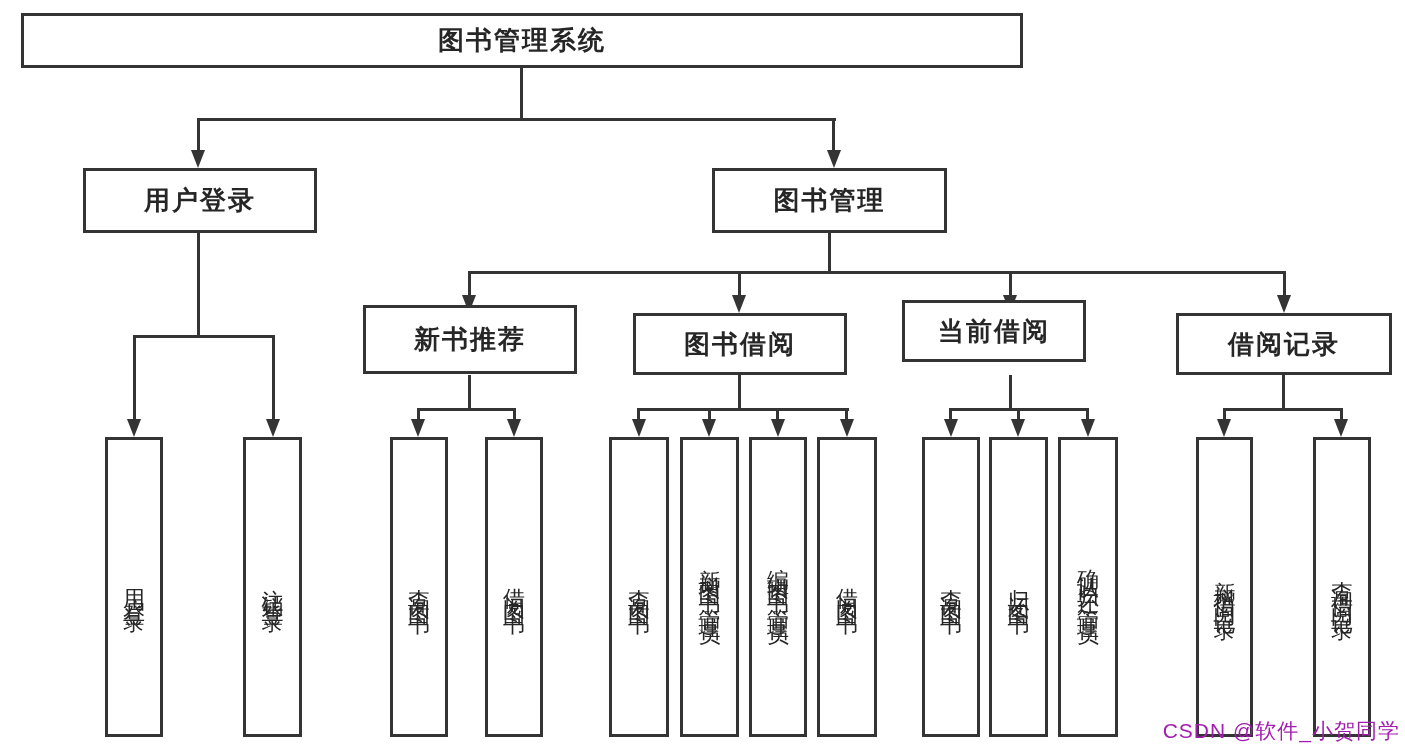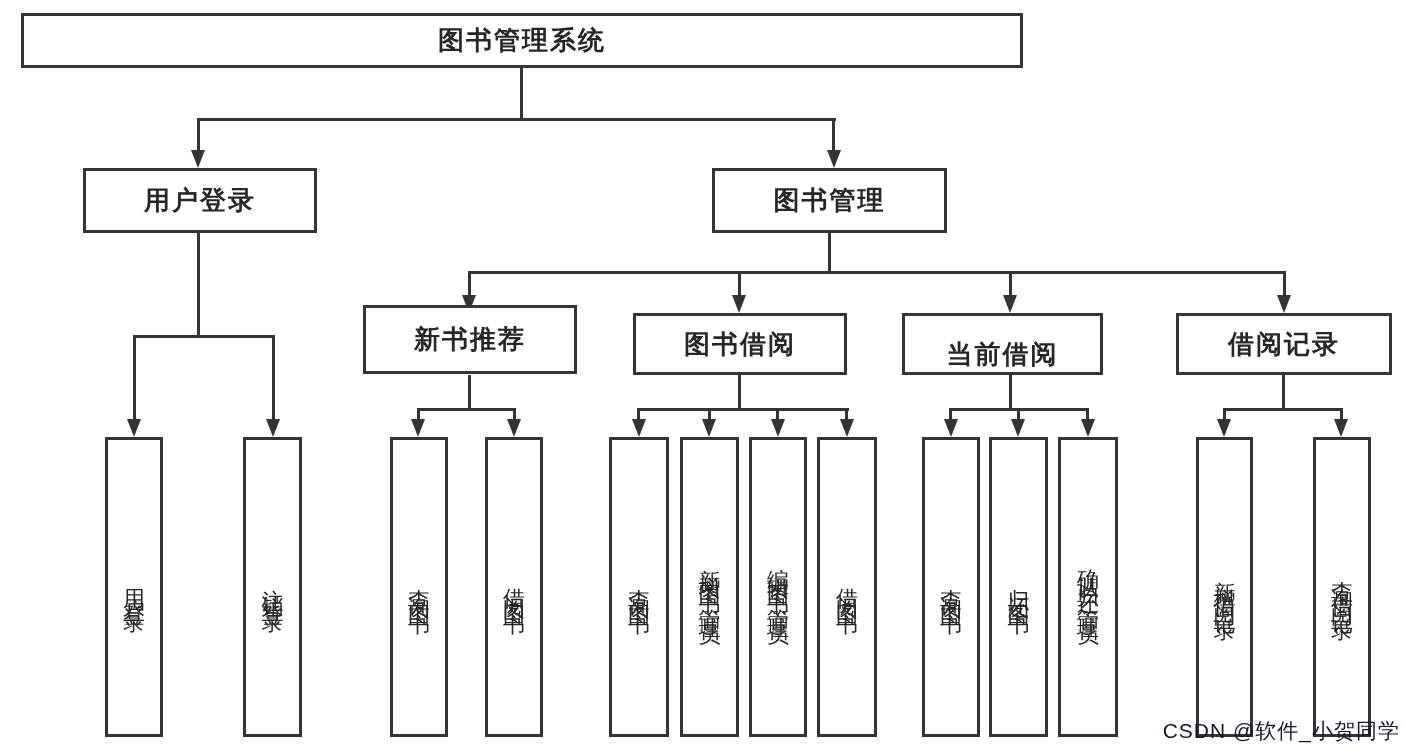--- a/index.html
+++ b/index.html
@@ -32,21 +32,21 @@
     width:0; height:0;
     border-left:7px solid transparent;
     border-right:7px solid transparent;
     border-top:18px solid #343434;
   }
   .watermark {
     position:absolute;
     right:5px;
     bottom:2px;
     font-size:21px;
-    color:#0f172a;
+    color:#a21caf;
     letter-spacing:1px;
     white-space:nowrap;
   }
 </style>
 </head>
 <body>
 
 <div id="canvas">
 
   <div class="box h-box" style="left:21px; top:13px; width:1002px; height:55px;">
@@ -84,21 +84,21 @@
   <div class="arrow" style="left:1003px; top:295px;"></div>
   <div class="v-line" style="left:1283px; top:271px; height:24px;"></div>
   <div class="arrow" style="left:1277px; top:295px;"></div>
 
   <div class="box h-box" style="left:363px; top:305px; width:214px; height:69px;">
     <span>新书推荐</span>
   </div>
   <div class="box h-box" style="left:633px; top:313px; width:214px; height:62px;align-items:center;">
     <span>图书借阅</span>
   </div>
-  <div class="box h-box" style="left:902px; top:313px; width:201px; height:62px;align-items:flex-end;">
+  <div class="box h-box" style="left:902px; top:300px; width:184px; height:62px;">
     <span>当前借阅</span>
   </div>
   <div class="box h-box" style="left:1176px; top:313px; width:216px; height:62px;">
     <span>借阅记录</span>
   </div>
 
   <div class="v-line" style="left:468px; top:375px; height:33px;"></div>
   <div class="h-line" style="left:417px; top:408px; width:99px;"></div>
   <div class="v-line" style="left:417px; top:408px; height:11px;"></div>
   <div class="arrow" style="left:411px; top:419px;"></div>

